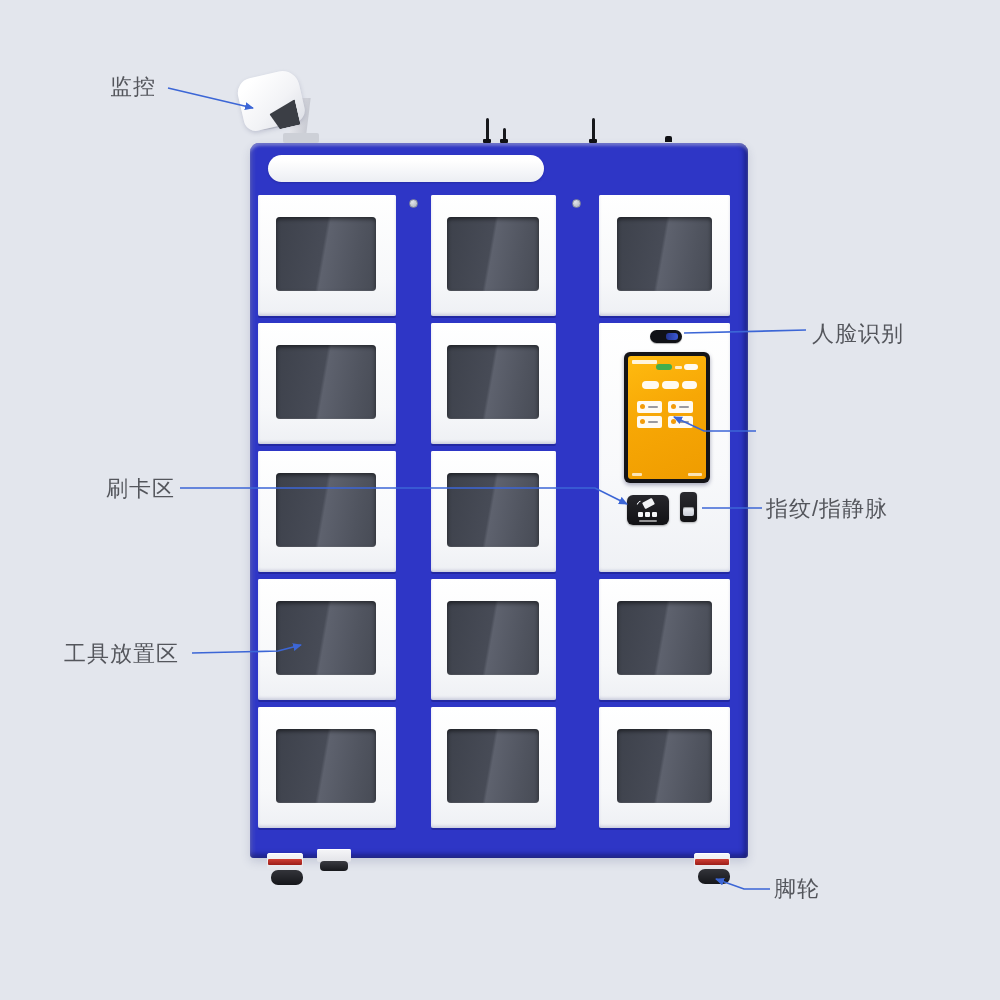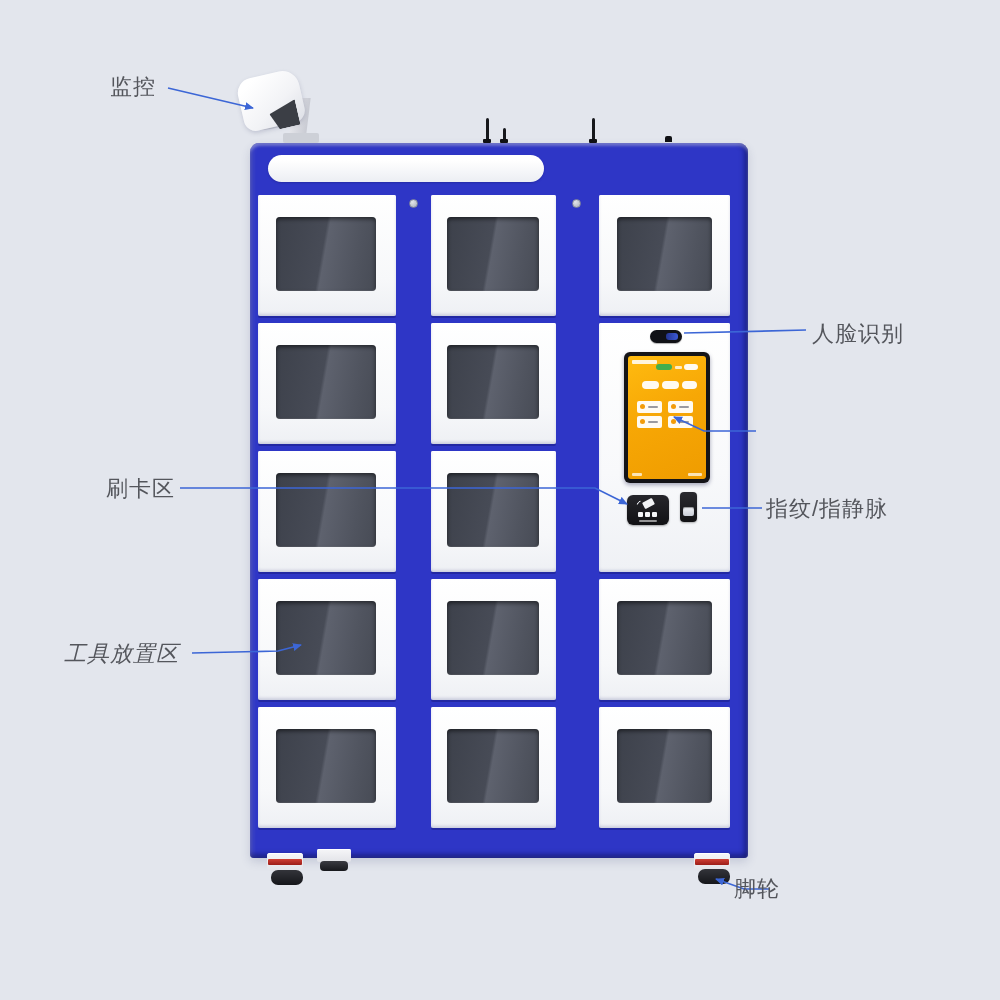--- a/index.html
+++ b/index.html
@@ -248,17 +248,17 @@
       <path d="M180,488 L595,488 L627,504" marker-end="url(#ah)"></path>
       <path d="M192,653 L278,651 L301,645" marker-end="url(#ah)"></path>
       <path d="M762,508 L702,508"></path>
       <path d="M770,889 L744,889 L716,879" marker-end="url(#ah)"></path>
     </g>
   </svg>
 
   <div class="ann" style="left:110px;top:74px;">监控</div>
   <div class="ann" style="left:812px;top:321px;">人脸识别</div>
   <div class="ann" style="left:106px;top:476px;">刷卡区</div>
-  <div class="ann" style="left:64px;top:641px;font-style:italic;">工具放置区</div>
+  <div class="ann" style="left:64px;top:641px;">工具放置区</div>
   <div class="ann" style="left:766px;top:496px;">指纹/指静脉</div>
-  <div class="ann" style="left:734px;top:876px;text-align:center;">脚轮</div>
+  <div class="ann" style="left:774px;top:876px;text-align:center;">脚轮</div>
 
 </div>
 
 </body></html>

